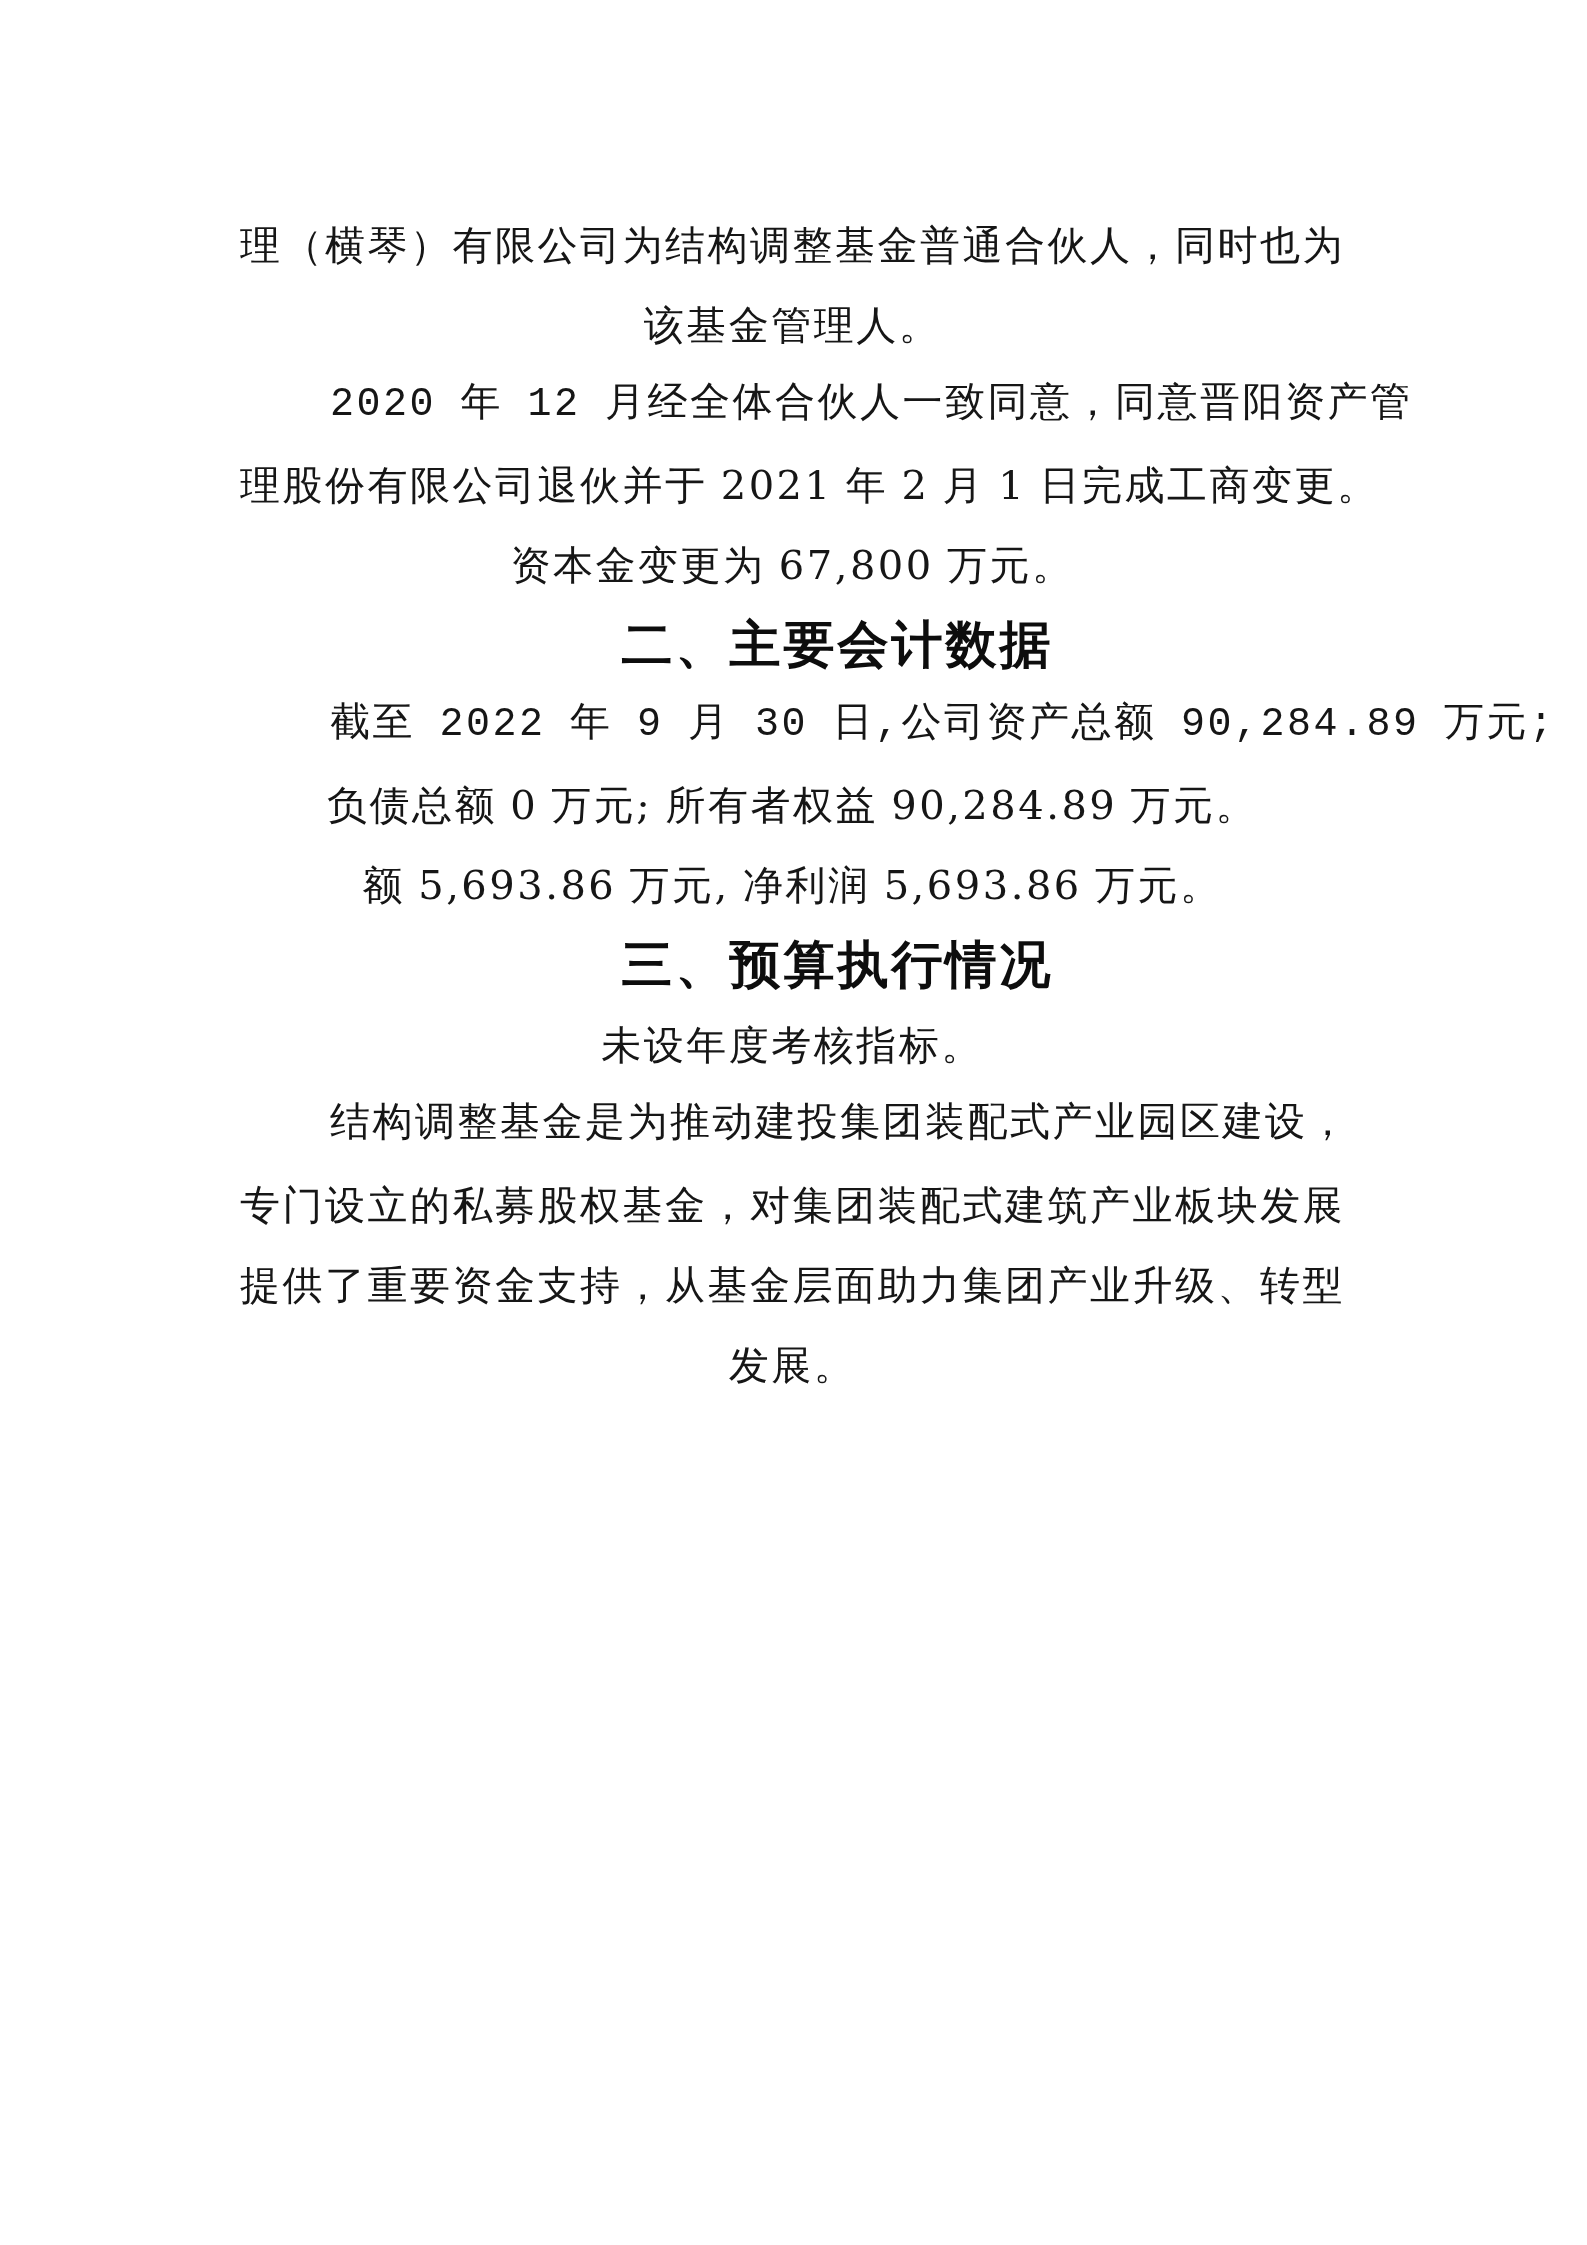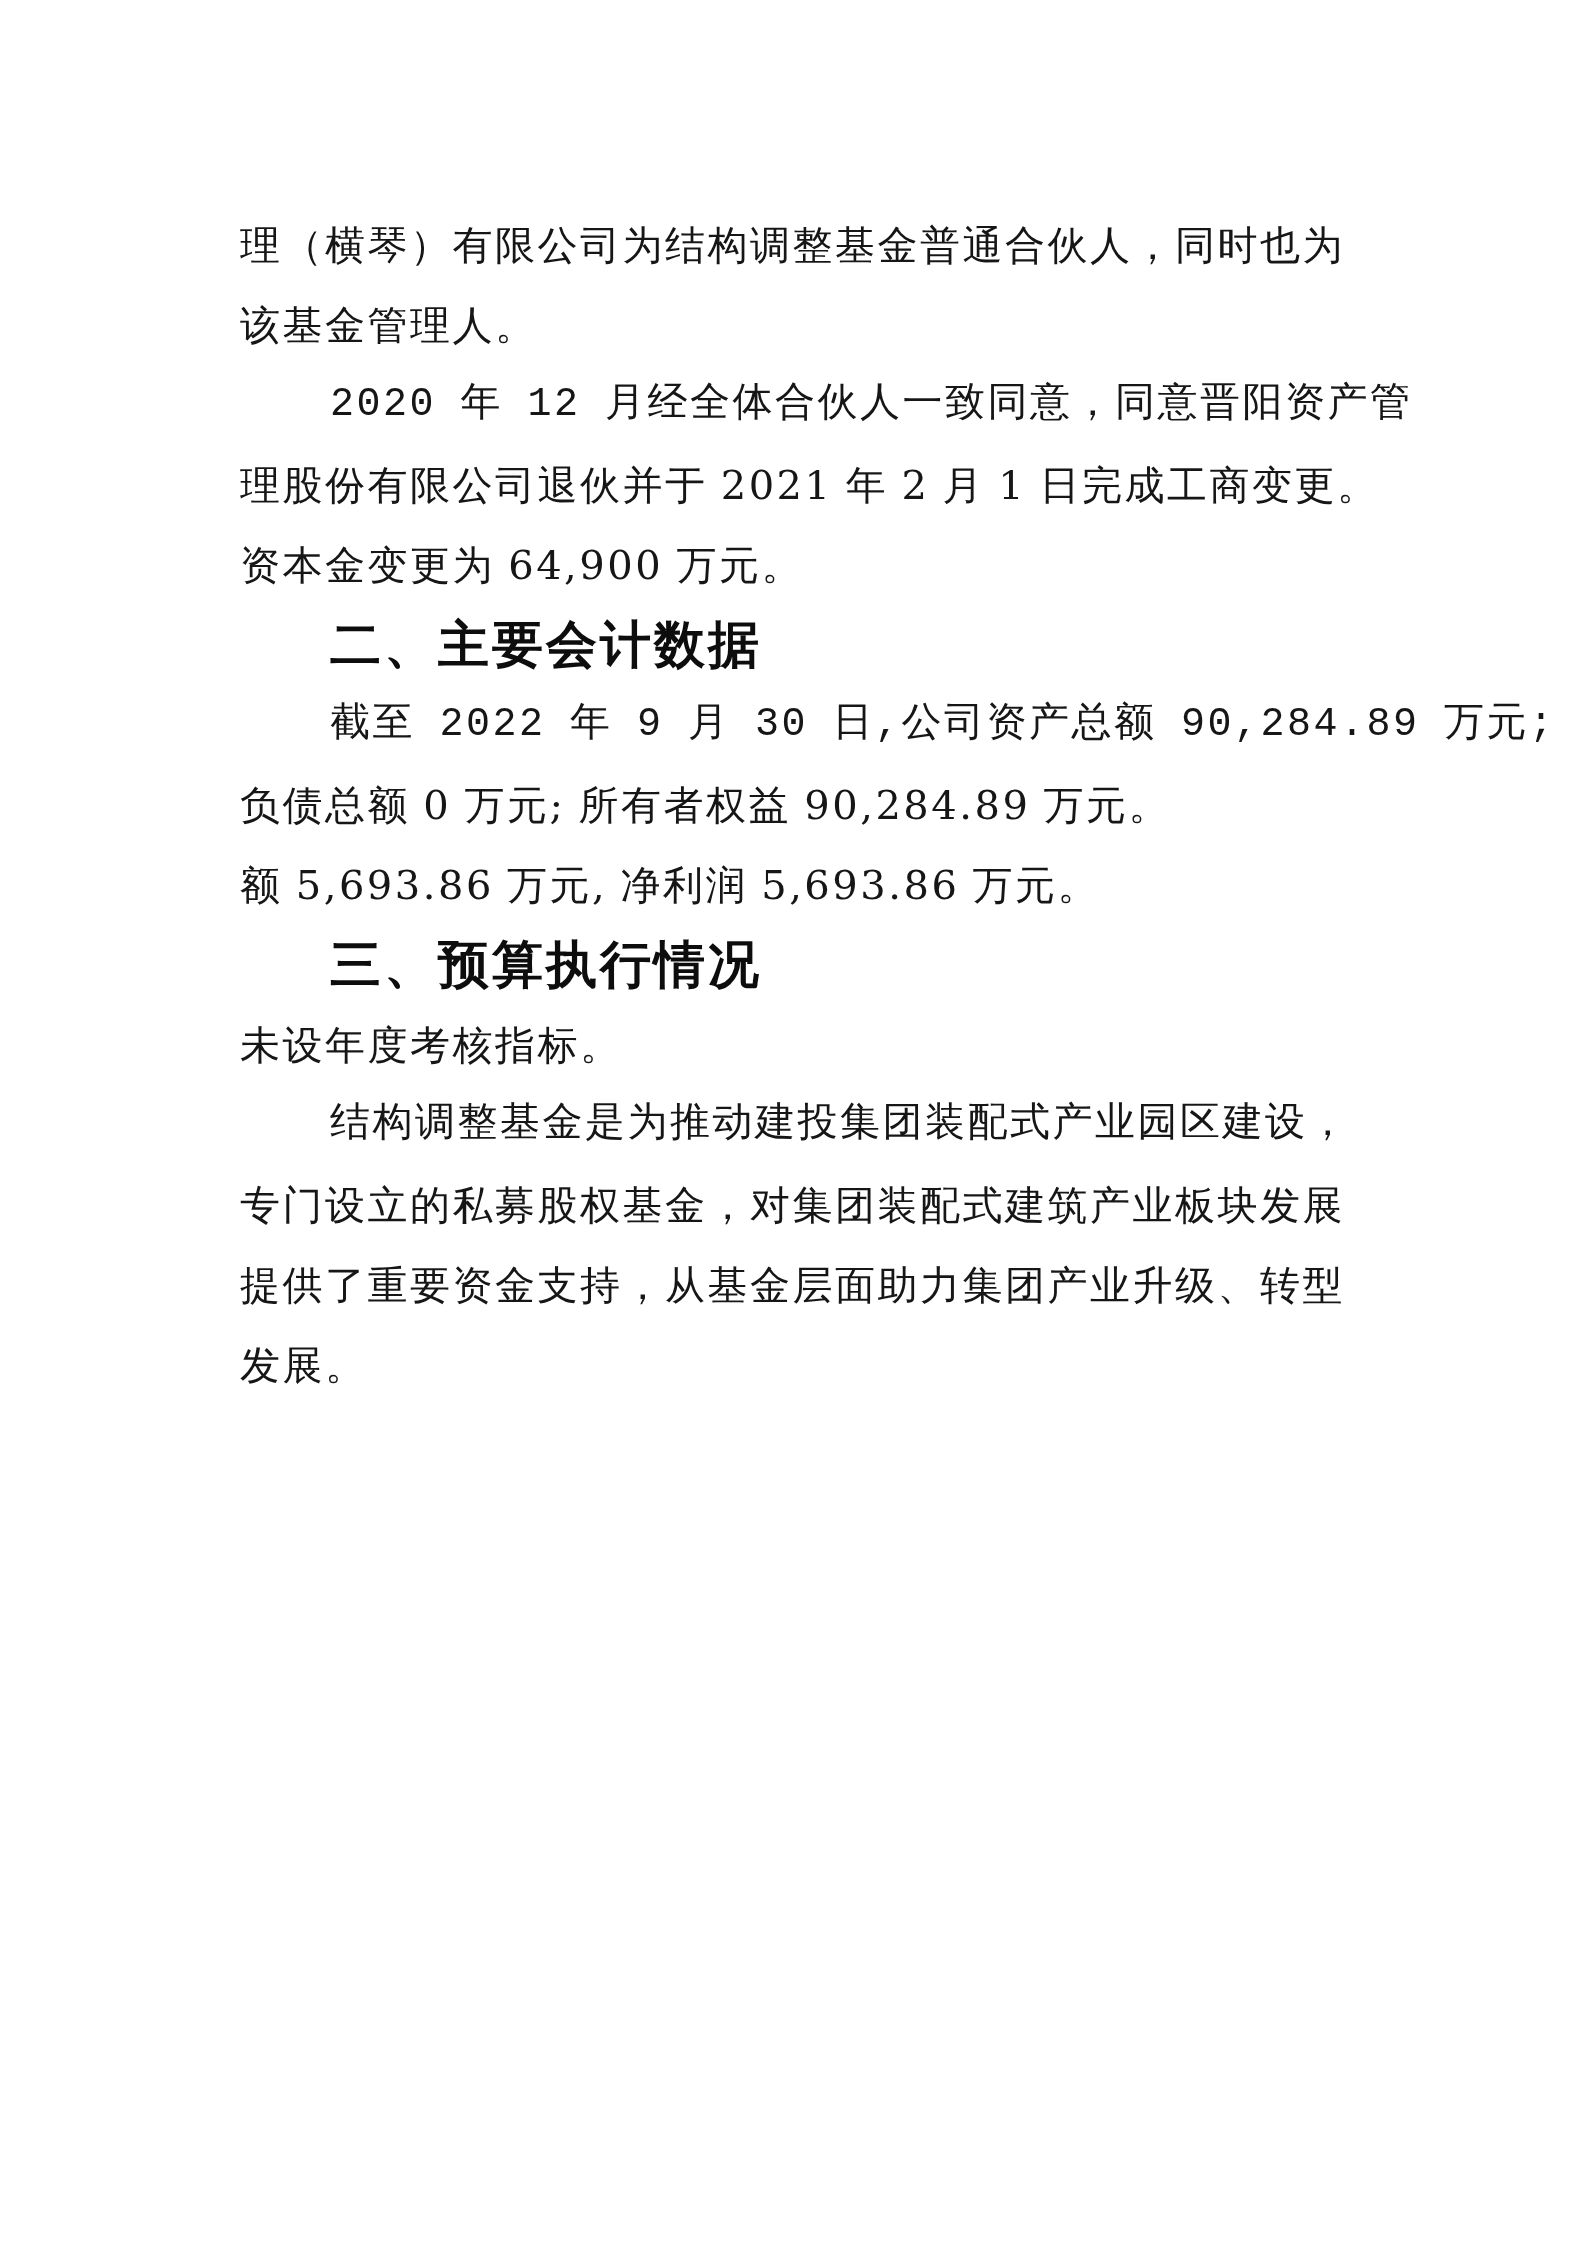--- a/index.html
+++ b/index.html
@@ -22,20 +22,21 @@
   }
   .line {
     height: 80px;
     line-height: 80px;
     white-space: nowrap;
     font-family: "DejaVu Serif", "Liberation Serif", serif;
     font-size: 40px;
     letter-spacing: 2.5px;
     word-spacing: -2px;
     color: #161616;
+    text-align: center;
   }
   .line.full {
     text-align: justify;
     text-align-last: justify;
   }
   .line.indent {
     padding-left: 90px;
     font-family: Liberation Mono, monospace;
   }
   .line.heading {
@@ -48,21 +49,21 @@
 </style>
 </head>
 <body>
 
 <div class="page">
   <div class="text-block">
       <div class="line full">理（横琴）有限公司为结构调整基金普通合伙人，同时也为</div>
       <div class="line">该基金管理人。</div>
       <div class="line indent full">2020 年 12 月经全体合伙人一致同意，同意晋阳资产管</div>
       <div class="line full">理股份有限公司退伙并于 2021 年 2 月 1 日完成工商变更。</div>
-      <div class="line">资本金变更为 64,900 万元。</div>
+      <div class="line">资本金变更为 67,800 万元。</div>
       <div class="line heading indent">二、主要会计数据</div>
       <div class="line indent full">截至 2022 年 9 月 30 日,公司资产总额 90,284.89 万元;</div>
       <div class="line">负债总额 0 万元; 所有者权益 90,284.89 万元。</div>
       <div class="line">额 5,693.86 万元, 净利润 5,693.86 万元。</div>
       <div class="line heading indent">三、预算执行情况</div>
       <div class="line">未设年度考核指标。</div>
       <div class="line indent full">结构调整基金是为推动建投集团装配式产业园区建设，</div>
       <div class="line full">专门设立的私募股权基金，对集团装配式建筑产业板块发展</div>
       <div class="line full">提供了重要资金支持，从基金层面助力集团产业升级、转型</div>
       <div class="line">发展。</div>

